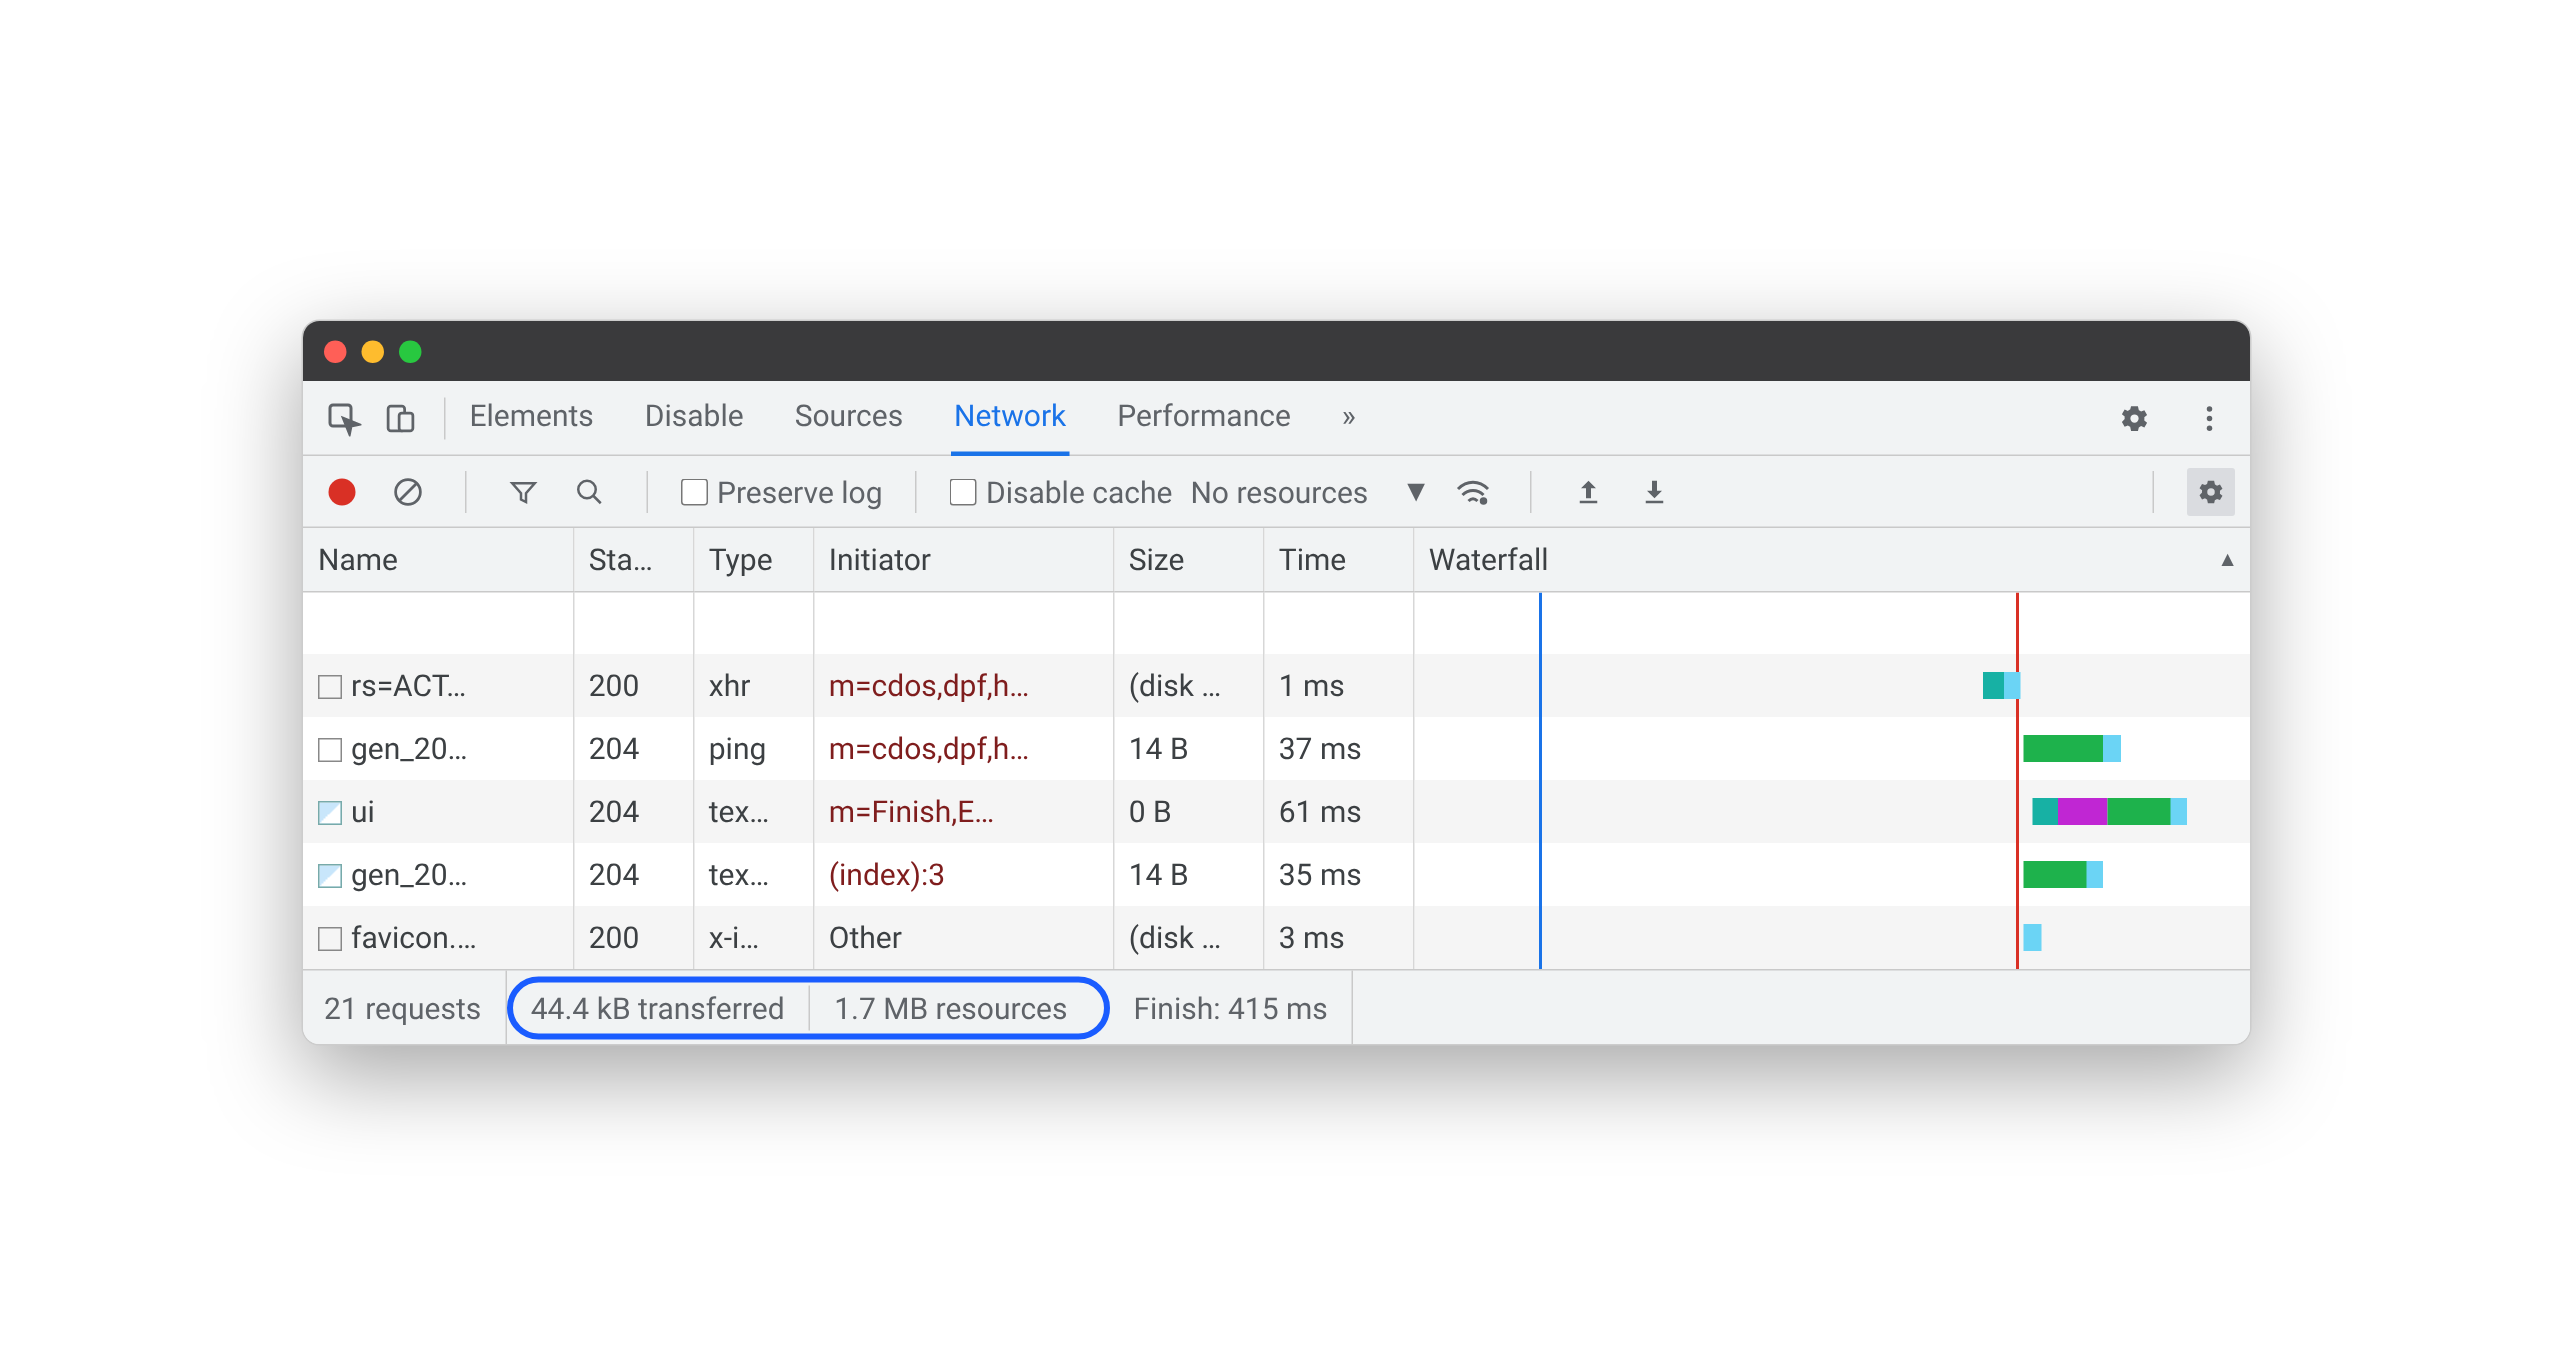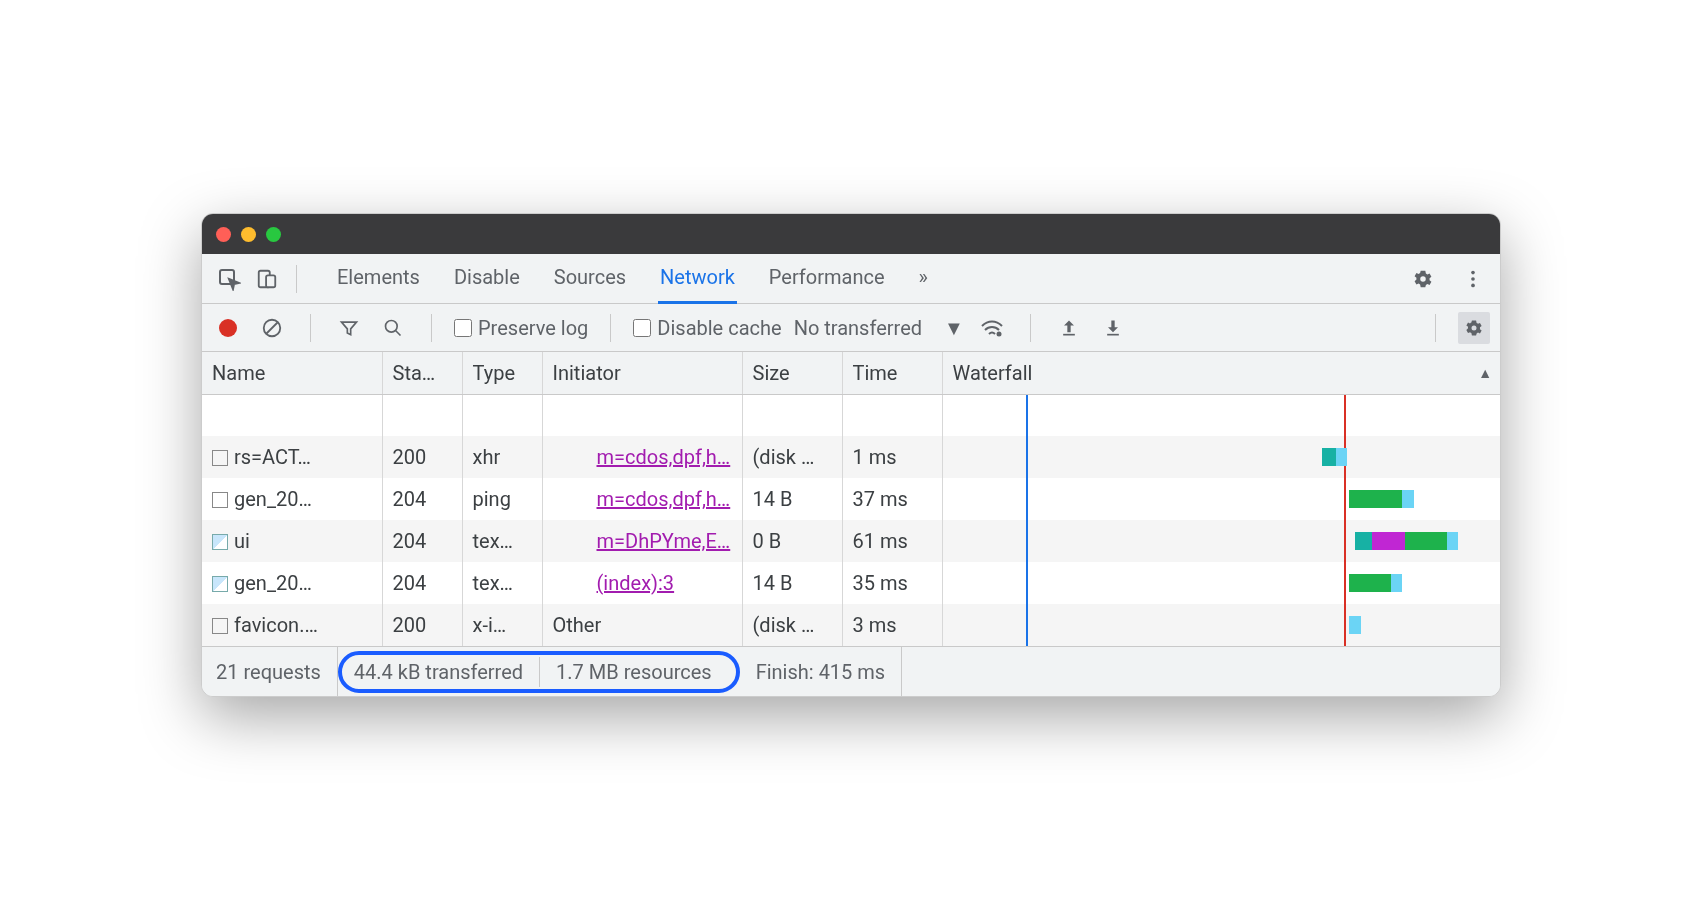--- a/index.html
+++ b/index.html
@@ -43,21 +43,21 @@
     border-bottom: 1px solid #c9c9c9;
     height: 50px;
     padding: 0 8px;
   }
   .tabbar .icon-btn {
     width: 38px; height: 38px;
     display: flex; align-items: center; justify-content: center;
     color: #5f6368; cursor: pointer;
   }
   .divider { width: 1px; height: 28px; background: #c9c9c9; margin: 0 10px; }
-  .tabs { display: flex; gap: 30px; margin-left: 28px; flex: 1; }
+  .tabs { display: flex; gap: 30px; margin-left: 4px; flex: 1; }
   .tab { color: #5f6368; font-size: 20px; padding: 12px 2px; cursor: pointer; }
   .tab.active { color: #1a73e8; border-bottom: 3px solid #1a73e8; }
   .right-ctrls { display: flex; align-items: center; gap: 12px; margin-left: auto; }
   .toolbar {
     display: flex; align-items: center;
     background: #f1f3f4; border-bottom: 1px solid #c9c9c9;
     height: 48px; padding: 0 10px; gap: 12px;
     color: #5f6368; font-size: 20px;
   }
   .toolbar .rec { width: 18px; height: 18px; border-radius: 50%; background: #d93025; }
@@ -87,21 +87,21 @@
   }
   table.net th:last-child, table.net td:last-child { border-right: none; }
   table.net tbody tr:nth-child(even) { background: #f5f5f5; }
   .col-name { width: 180px; }
   .col-status { width: 80px; }
   .col-type { width: 80px; }
   .col-init { width: 200px; }
   .col-size { width: 100px; }
   .col-time { width: 100px; text-align: right;}
   td.right { text-align: right; }
-  .link { text-decoration: underline; color: #a21caf; cursor: pointer; margin-left: 44px; }
+  .link { color: #7f1d1d; cursor: pointer; }
   .fileico { display:inline-block; width:16px; height:16px; border:1px solid #888; margin-right:6px; vertical-align:-2px; }
   .fileico.js { border:2px solid #f29900; position:relative;}
   .fileico.js::after{content:"·"; color:#f29900; position:absolute; left:3px; top:-4px; font-size:18px;}
   .fileico.img { background: linear-gradient(135deg,#c8e6fb 50%, #fff 50%); border-color:#7aa;}
   .spacer-row td { height: 42px; }
   .wf-cell { padding: 0 !important; position: relative; height: 100%; }
   .wf-wrap { position: absolute; inset: 0; }
   .vline { position:absolute; top:0; bottom:0; width:2px; }
   .vline.blue { background:#1a73e8; }
   .vline.red { background:#d93025; }
@@ -198,21 +198,21 @@
     <label>
       <input type="checkbox" style="">
         <span>Preserve log</span>
     </label>
     <div class="divider"></div>
     <label>
       <input type="checkbox" style="">
         <span>Disable cache</span>
     </label>
     <div class="throttle">
-      <span>No transferred</span>
+      <span>No resources</span>
       <span style="margin-left:20px">▼</span>
     </div>
     <div class="icon-btn">
       <svg width="24" height="20" viewBox="0 0 24 20" fill="none" stroke="#5f6368" stroke-width="2">
           <path d="M2 8c6-6 14-6 20 0"></path>
           <path d="M5 12c4-4 10-4 14 0"></path>
           <path d="M9 16c2-2 4-2 6 0"></path>
           <circle cx="19" cy="16" r="2.5" fill="#5f6368" stroke="none"></circle>
         </svg>
     </div>
@@ -306,21 +306,21 @@
               <div class="vline red" style="left:72%"></div>
               <div class="wf-seg" style="left:73%;width:10%;background:#1eb24c"></div>
               <div class="wf-seg" style="left:82.5%;width:2%;background:#6bd4f5"></div>
             </div>
           </td>
         </tr>
         <tr>
           <td><span class="fileico img"></span>ui</td>
           <td>204</td>
           <td>tex…</td>
-          <td><span class="link">m=DhPYme,E…</span></td>
+          <td><span class="link">m=Finish,E…</span></td>
           <td>0 B</td>
           <td class="right">61 ms</td>
           <td class="wf-cell">
             <div class="wf-wrap">
               <div class="vline blue" style="left:15%"></div>
               <div class="vline red" style="left:72%"></div>
               <div class="wf-seg" style="left:74%;width:3%;background:#17b1a4"></div>
               <div class="wf-seg" style="left:77%;width:6%;background:#c026d3"></div>
               <div class="wf-seg" style="left:83%;width:8%;background:#1eb24c"></div>
               <div class="wf-seg" style="left:90.5%;width:2%;background:#6bd4f5"></div>

